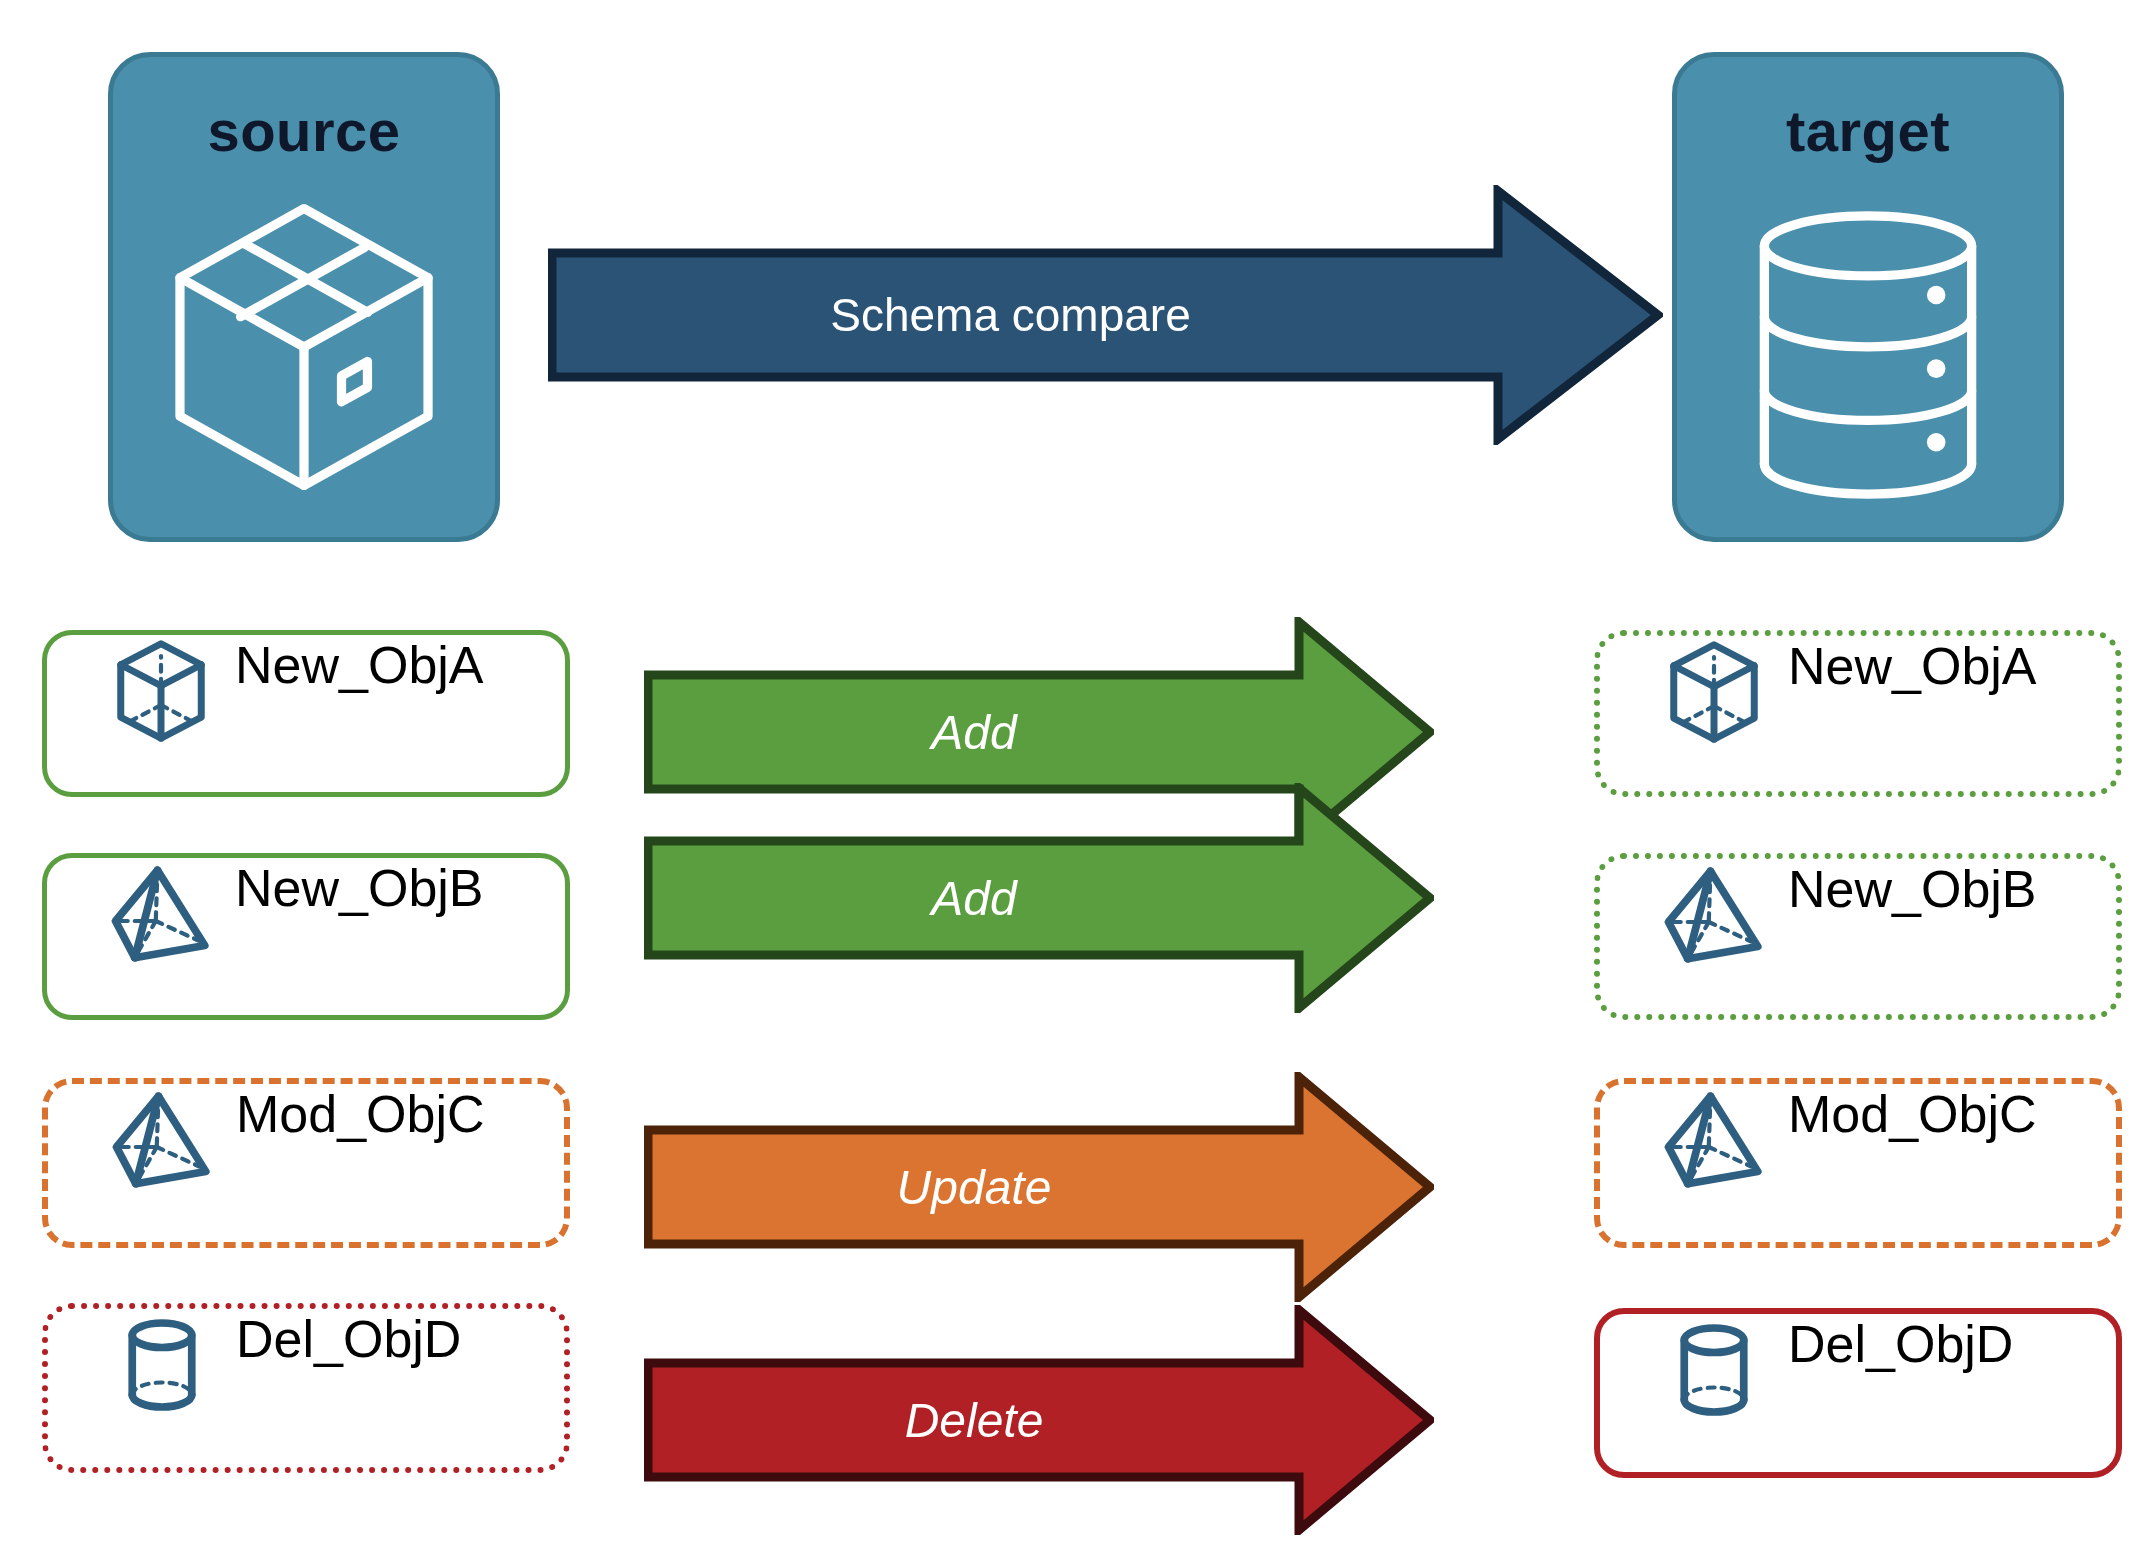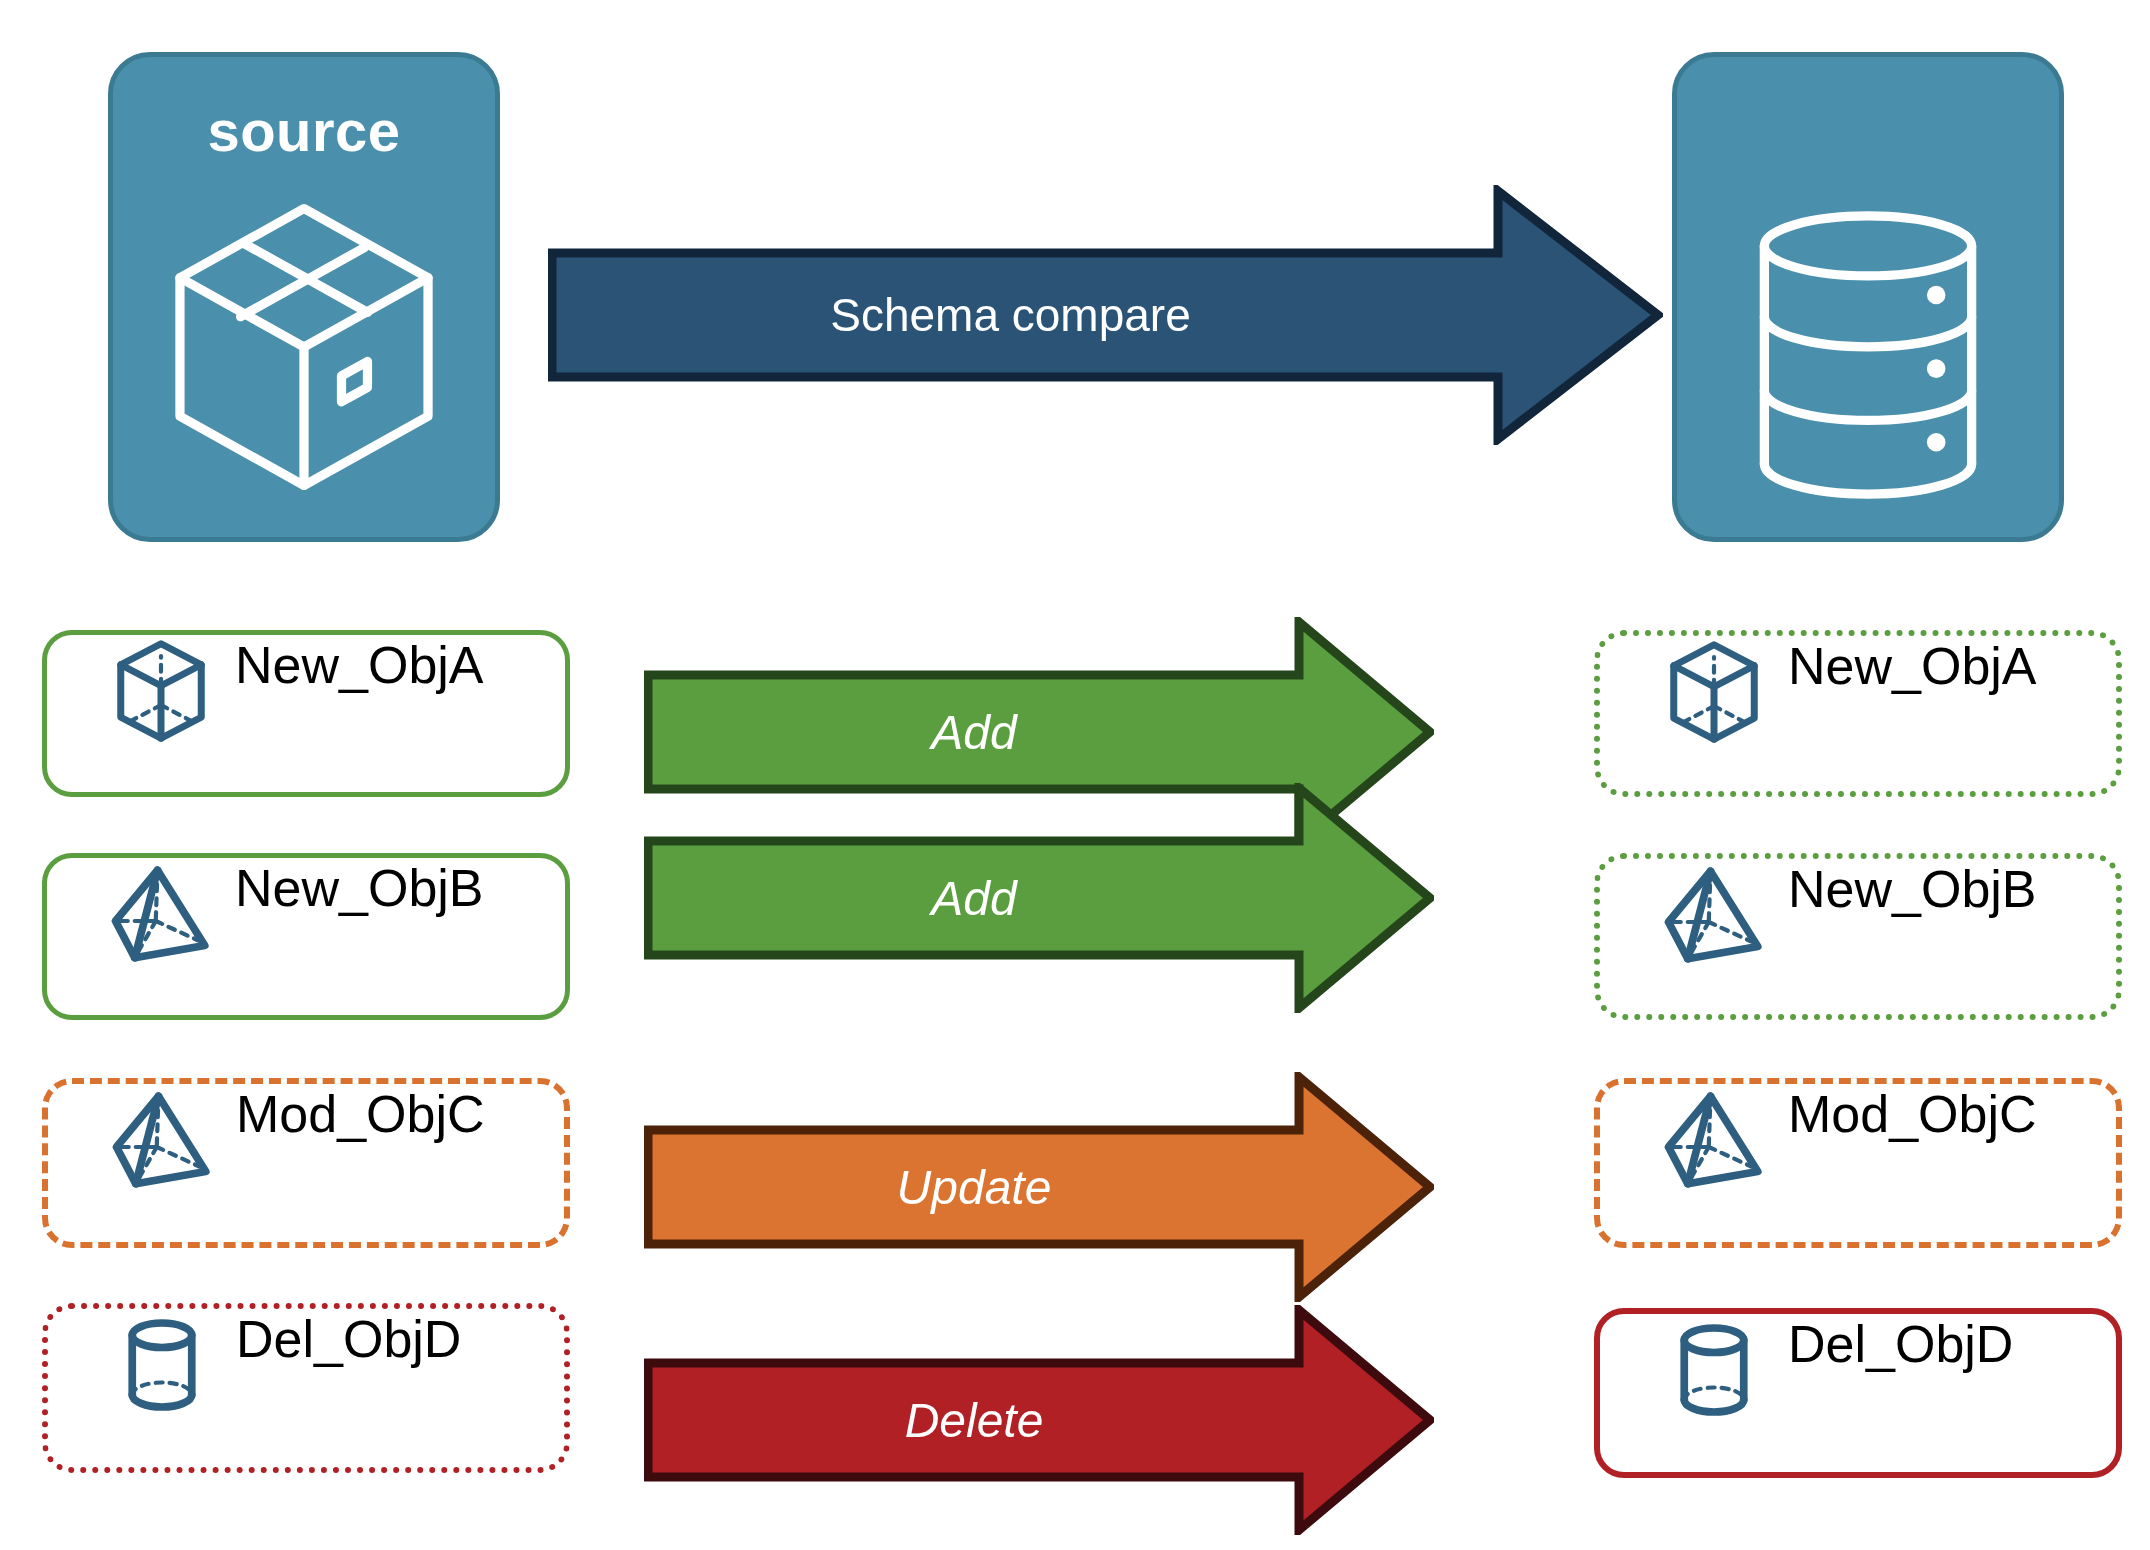--- a/index.html
+++ b/index.html
@@ -25,21 +25,21 @@
     border: 5px solid #3b7a93;
     border-radius: 42px;
     box-sizing: border-box;
   }
   .endpoint-title {
     position: absolute;
     top: 40px;
     left: 0;
     right: 0;
     text-align: center;
-    color: #ffffff;
+    color: #0f172a;
     font-size: 58px;
     font-weight: bold;
     letter-spacing: 0.5px;
   }
   .endpoint-icon {
     position: absolute;
     left: 50%;
     transform: translateX(-50%);
     top: 140px;
   }
@@ -138,20 +138,21 @@
 
         <path d="M29 16 L72 40"></path>
         <path d="M71 17.5 L28 41.5"></path>
 
         <path d="M63 62 L72 57 L72 66 L63 71 Z"></path>
       </svg>
     </div>
   </div>
 
   <div id="target-card" class="endpoint">
+    <div class="endpoint-title">target</div>
     <div class="endpoint-icon" style="top:148px;">
       <svg width="262" height="300" viewBox="0 0 96 110" fill="none" stroke="#ffffff" stroke-width="3.4" stroke-linejoin="round" stroke-linecap="round">
 
         <path d="M10 15 L10 95"></path>
         <path d="M86 15 L86 95"></path>
         <ellipse cx="48" cy="15" rx="38" ry="11"></ellipse>
         <path d="M10 95 A38 11 0 0 0 86 95"></path>
 
         <path d="M10 41 A38 11 0 0 0 86 41"></path>
         <path d="M10 68 A38 11 0 0 0 86 68"></path>

